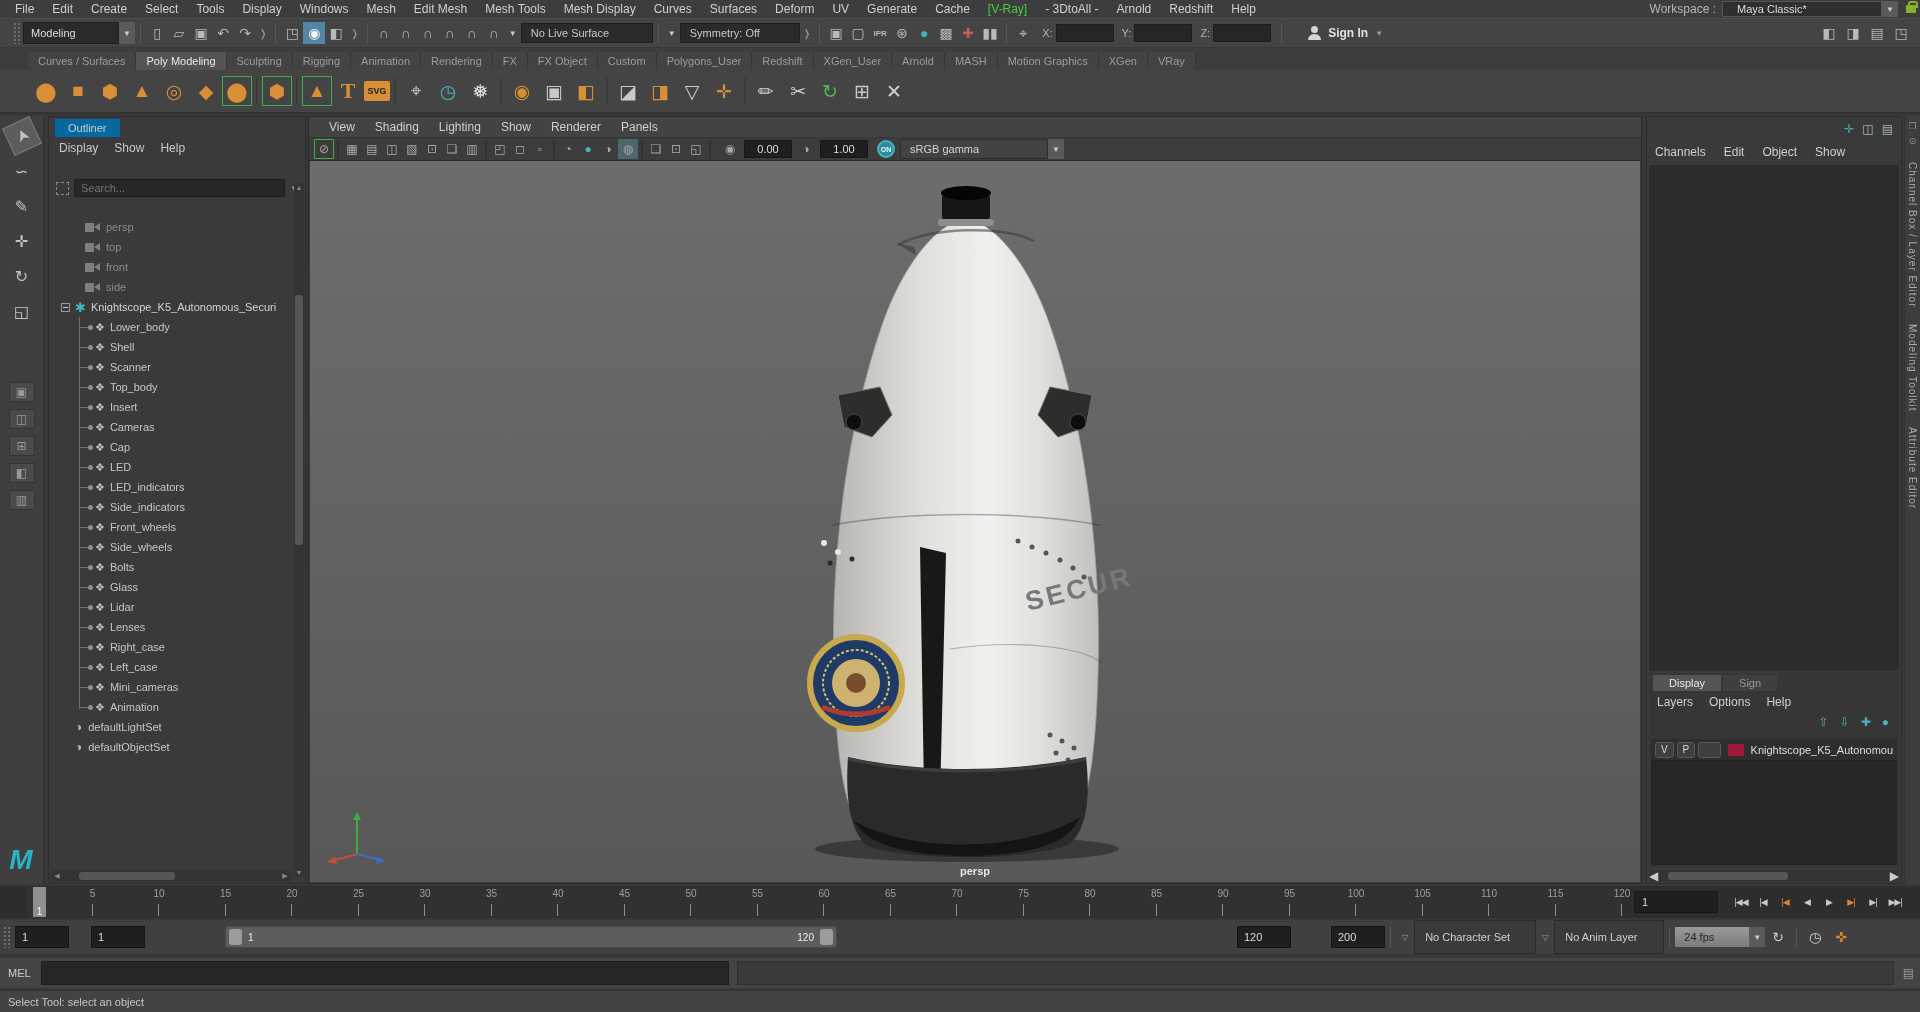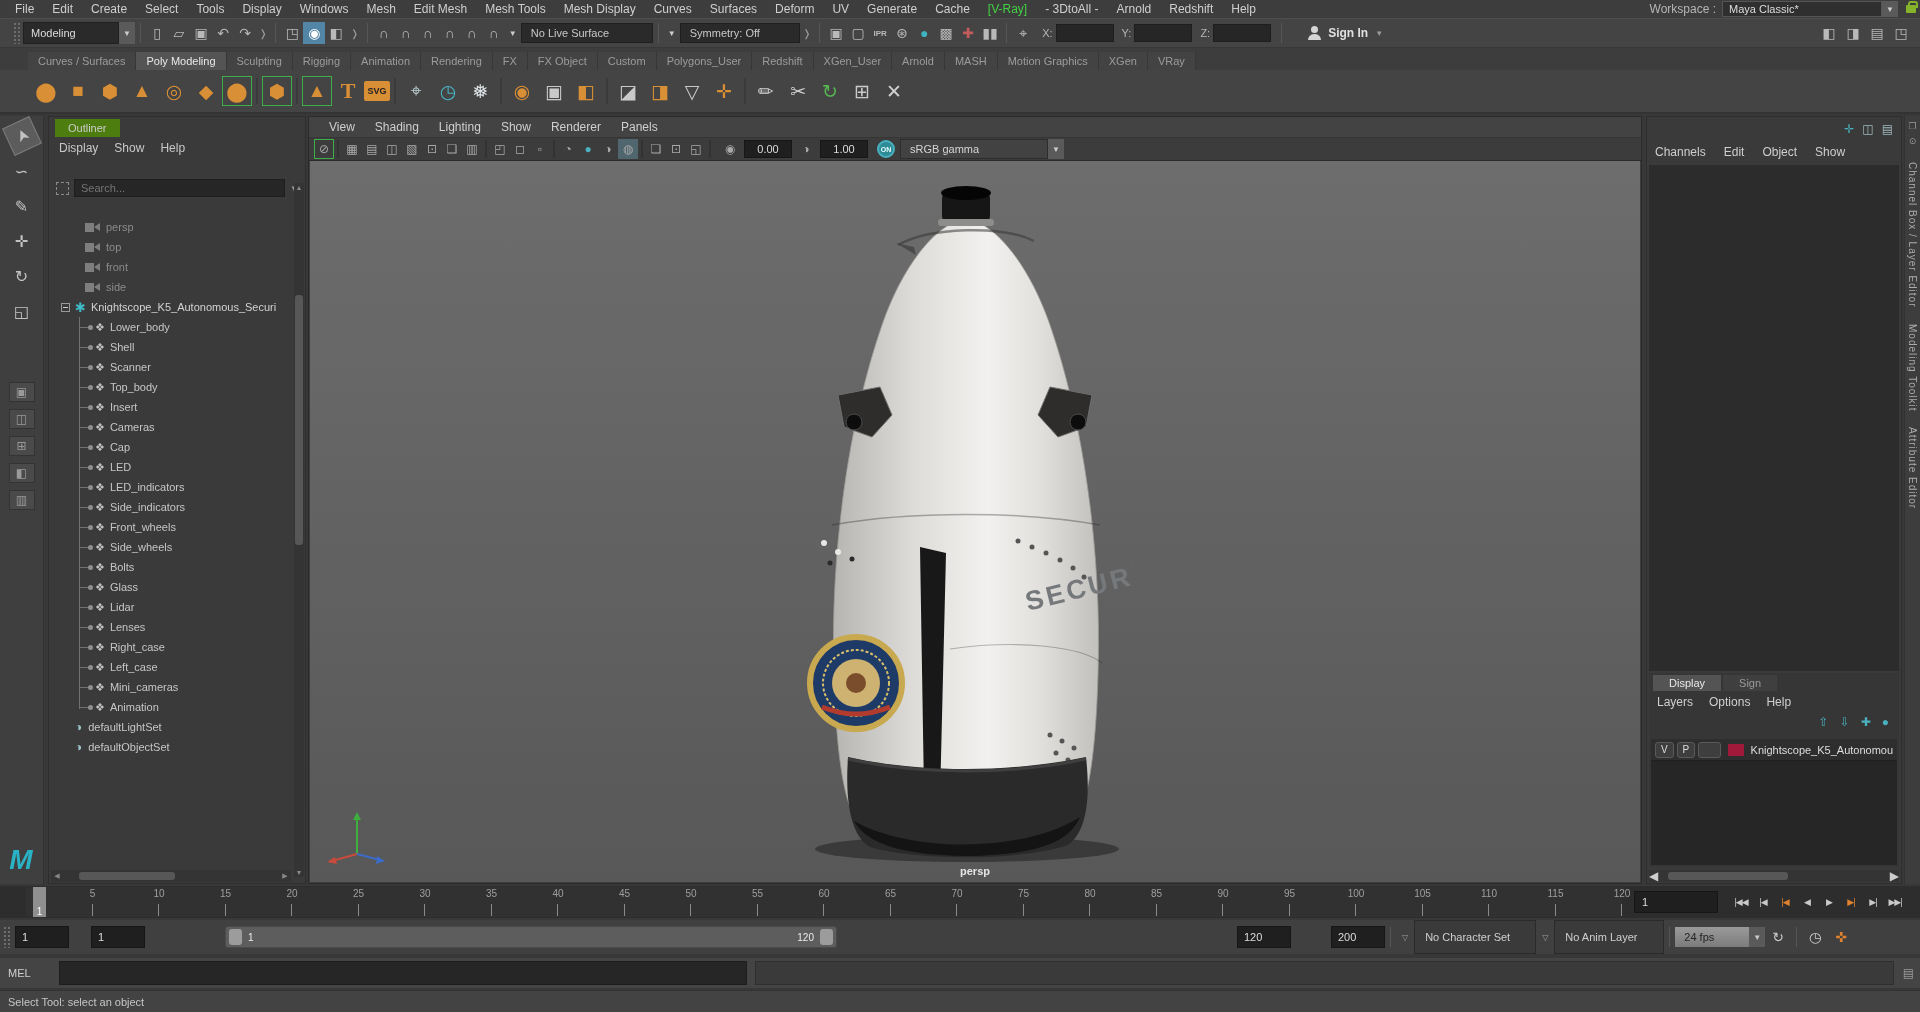--- a/index.html
+++ b/index.html
@@ -3,21 +3,21 @@
 <meta charset="utf-8">
 <style>
 *{box-sizing:border-box;margin:0;padding:0}
 body{width:1920px;height:1012px;background:#383838;font-family:"Liberation Sans","DejaVu Sans",sans-serif;color:#ccc;overflow:hidden;position:relative;font-size:12px}
 .abs{position:absolute}
 
 .menubar{left:0;top:0;width:1920px;height:18px;background:#3d3d3d;display:flex;align-items:center;padding-left:6px}
 .mi{padding:0 9px;font-size:12px;color:#cfcfcf;line-height:18px;white-space:nowrap}
 .ws-area{margin-left:auto;display:flex;align-items:center;margin-right:4px}
 .ws-label{color:#b5b5b5;font-size:12px;margin-right:6px}
-.ws-select{width:160px;height:16px;background:#2f2f2f;border:1px solid #555;display:flex;align-items:center;padding:0 6px;font-size:11px;color:#ddd}
+.ws-select{width:160px;height:16px;background:#2f2f2f;border:1px solid #555;display:flex;align-items:center;padding:0 14px;font-size:11px;color:#ddd}
 .dd-box{width:16px;height:16px;background:#5a5a5a;color:#ccc;font-size:8px;display:flex;align-items:center;justify-content:center}
 .lock{width:10px;height:8px;background:#85b32a;border-radius:1px;position:relative;margin-left:8px}
 .lock::before{content:'';position:absolute;left:2px;top:-4px;width:6px;height:5px;border:2px solid #85b32a;border-bottom:none;border-radius:3px 3px 0 0}
 
 .statusline{left:0;top:18px;width:1920px;height:30px;background:#444;border-top:1px solid #4e4e4e;border-bottom:1px solid #383838;display:flex;align-items:center;padding-left:10px}
 .grip{width:7px;height:22px;margin:0 3px;background-image:radial-gradient(#6e6e6e 28%,transparent 32%);background-size:4px 4px}
 .mode-dd{width:96px;height:22px;background:#2a2a2a;border:1px solid #202020;display:flex;align-items:center;padding:0 7px;font-size:11px;color:#ddd}
 .sep{width:1px;height:20px;background:#565656;margin:0 5px}
 .collapse{color:#9a9a9a;font-size:10px;margin:0 3px}
 .ic{width:22px;height:22px;display:flex;align-items:center;justify-content:center;color:#b9b9b9;font-size:14px}
@@ -46,21 +46,21 @@
 
 .toolbox{left:0;top:116px;width:44px;height:768px;background:#3f3f3f;border-right:1px solid #323232}
 .tool{width:30px;height:30px;margin:5px auto;display:flex;align-items:center;justify-content:center;font-size:16px;color:#c2c2c2}
 .tool.active{background:#5c5c5c;border:1px solid #7a7a7a}
 .tool.cur{transform:rotate(-115deg)}
 .layouts{margin-top:56px}
 .layout{width:26px;height:20px;margin:7px auto;background:#4a4a4a;border:1px solid #333;color:#9a9a9a;font-size:12px;display:flex;align-items:center;justify-content:center}
 .maya-logo{position:absolute;left:2px;top:726px;width:38px;height:36px;font-size:28px;font-style:italic;font-weight:bold;color:#2ab3c5;display:flex;align-items:center;justify-content:center}
 
 .outliner{left:48px;top:116px;width:258px;height:768px;background:#3a3a3a;border:1px solid #2e2e2e}
-.ol-tab{display:inline-block;background:#4d7c0f;color:#ccc;font-size:11px;padding:3px 13px;margin:2px 0 0 6px}
+.ol-tab{display:inline-block;background:#0369a1;color:#ccc;font-size:11px;padding:3px 13px;margin:2px 0 0 6px}
 .ol-menus{display:flex;gap:16px;padding:4px 10px;font-size:12px;color:#c9c9c9}
 .ol-search{display:flex;align-items:center;margin:20px 7px;gap:5px}
 .filter-ic{width:13px;height:13px;border:1px dashed #8a8a8a;flex:none}
 .ol-search input{flex:1;background:#262626;border:1px solid #1e1e1e;height:18px;color:#aaa;font-size:11px;padding:0 6px}
 .ol-list{position:relative;font-size:11px;color:#c6c6c6;margin-top:4px}
 .ol-row{height:20px;display:flex;align-items:center;white-space:nowrap}
 .ol-row.cam{padding-left:36px;color:#8b8b8b}
 .camic{width:15px;height:9px;position:relative;margin-right:6px;flex:none}
 .camic::before{content:'';position:absolute;left:0;top:0;width:9px;height:9px;background:#7e7e7e}
 .camic::after{content:'';position:absolute;left:9px;top:0;border-top:4.5px solid transparent;border-bottom:4.5px solid transparent;border-right:6px solid #7e7e7e}
@@ -136,21 +136,21 @@
 .rslider{position:relative;width:612px;height:22px;background:#5d5d5d;border:1px solid #4a4a4a;border-radius:3px;margin-left:80px;display:flex;align-items:center;flex:none}
 .rh{width:13px;height:16px;background:#9c9c9c;border-radius:3px;margin:0 3px;flex:none}
 .rs-lab{font-size:10px;color:#ececec;margin:0 3px}
 .rs-lab.right{margin-left:auto}
 .tri{color:#9a9a9a;font-size:8px;margin:0 6px}
 .flat-dd{height:22px;background:#3a3a3a;border:1px solid #2a2a2a;display:flex;align-items:center;padding:16px 10px;font-size:11px;color:#cfcfcf;white-space:nowrap}
 .fps-dd{height:20px;background:#8a8a8a;background:linear-gradient(#9a9a9a,#7c7c7c);color:#242424;display:flex;align-items:center;padding:0 9px;font-size:11px}
 .rr-ic{font-size:14px;color:#c9c9c9;margin:0 7px}
 
 .cmd-row{left:0;top:958px;width:1920px;height:30px;background:#444;display:flex;align-items:center}
-.mel{font-size:11px;color:#cfcfcf;padding:0 28px 0 8px}
+.mel{font-size:11px;color:#cfcfcf;padding:0 10px 0 8px}
 .cmd-input{width:688px;height:24px;background:#262626;border:1px solid #1d1d1d;color:#ddd;font-size:11px;padding:0 6px}
 .cmd-output{flex:1;height:24px;background:#3a3a3a;border:1px solid #2f2f2f;margin:0 26px 0 8px}
 .cmd-ic{position:absolute;right:6px;color:#9a9a9a;font-size:12px}
 .help-row{left:0;top:990px;width:1920px;height:22px;background:#434343;border-top:1px solid #333;display:flex;align-items:center;padding-left:8px;font-size:11px;color:#c6c6c6}
 </style>
 </head>
 <body>
 
 <div class="abs menubar">
   <div style="display:flex">

